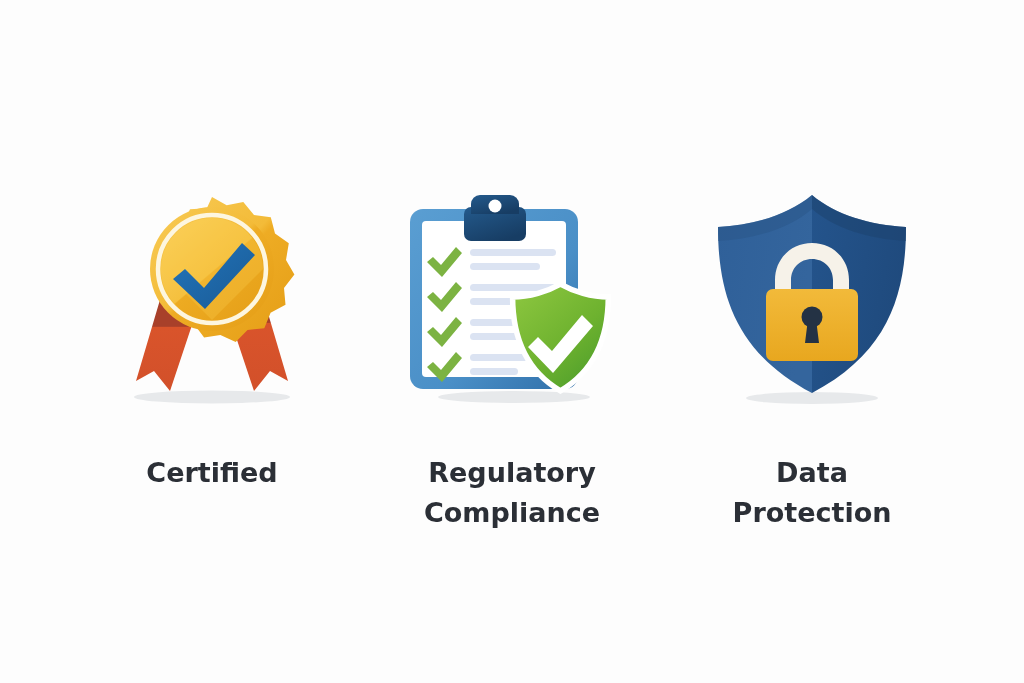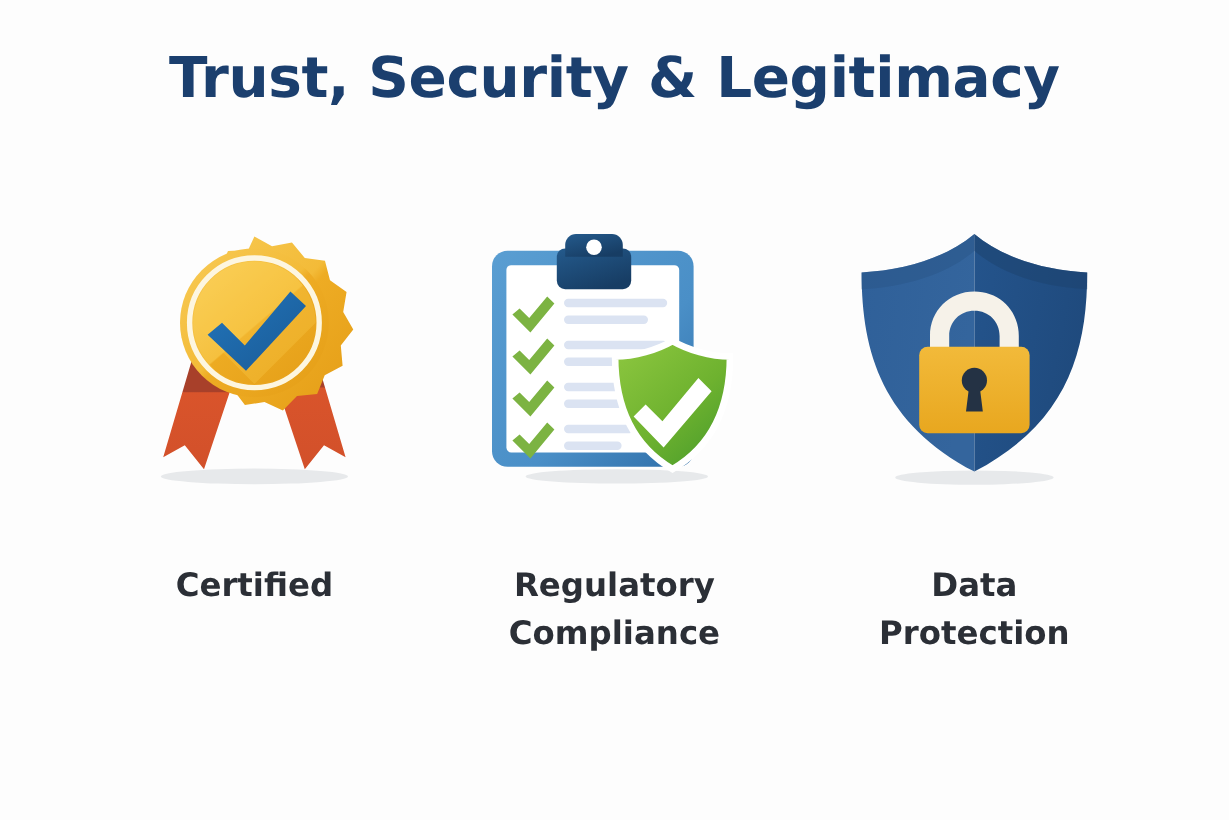--- a/index.html
+++ b/index.html
@@ -54,39 +54,38 @@
     position: relative;
     width: 240px;
     height: 230px;
   }
   .card-art svg {
     display: block;
     width: 240px;
     height: 230px;
   }
   .card-label {
-    margin-top: 54px;
+    margin-top: 38px;
     text-align: center;
     font-size: 27px;
     font-weight: 700;
     line-height: 40px;
     color: #2b2f36;
     font-family: "DejaVu Sans", "Liberation Sans", sans-serif;
     max-width: 230px;
   }
   .card-label .line2 {
     display: block;
   }
 </style>
 </head>
 <body>
 
 <div class="page">
 
-  <div class="page-title">Trust, Security &amp; Legitimacy</div>
 
   <div class="cards">
 
     <div class="card">
       <div class="card-art">
         <svg viewBox="0 0 240 230" xmlns="http://www.w3.org/2000/svg">
           <defs>
             <linearGradient id="goldGrad" x1="0" y1="0" x2="1" y2="1">
               <stop offset="0%" stop-color="#f8cb56"></stop>
               <stop offset="48%" stop-color="#f3bb38"></stop>

